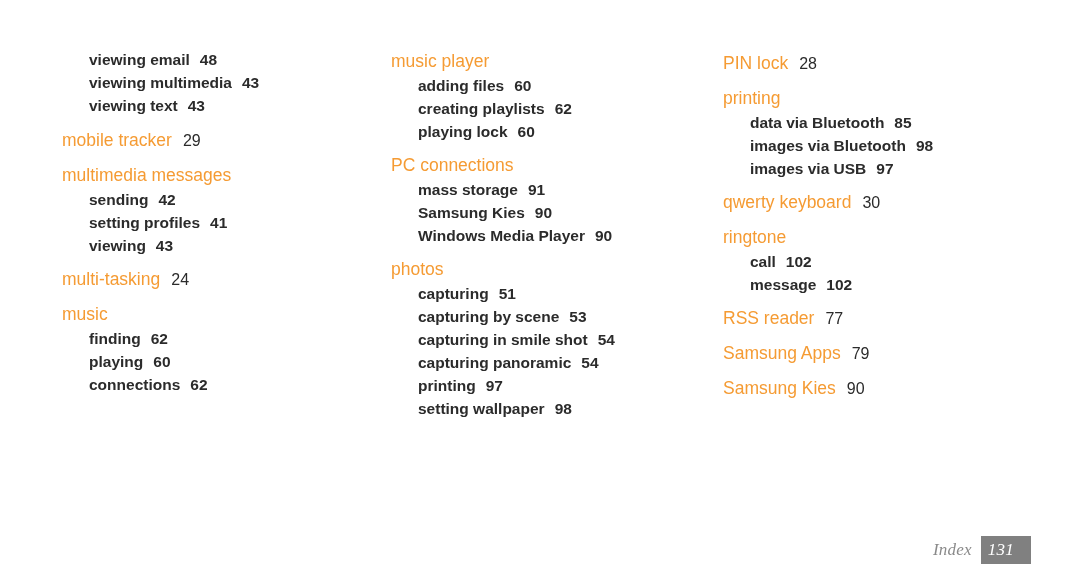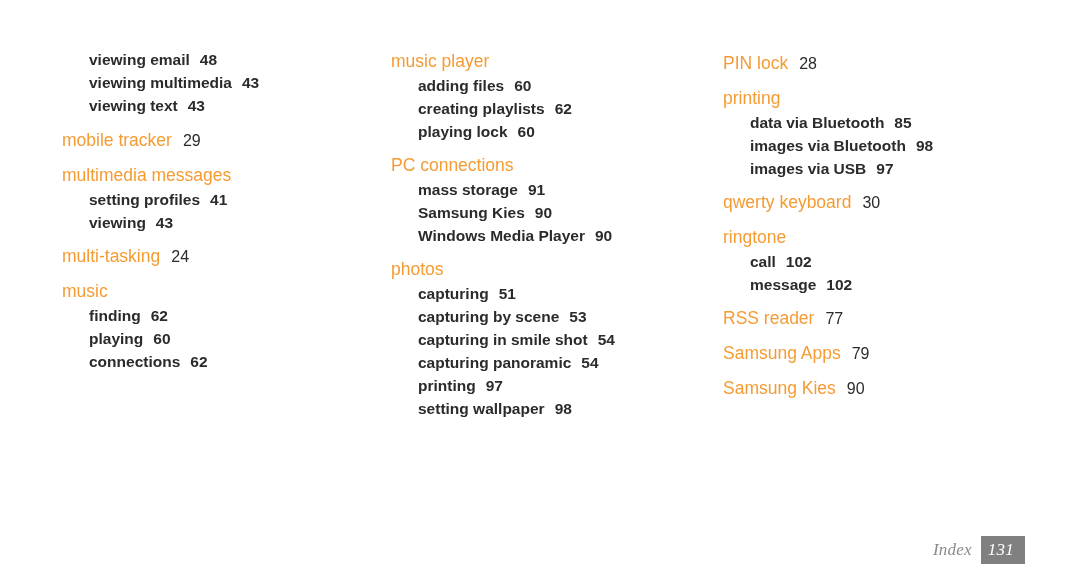--- a/index.html
+++ b/index.html
@@ -90,21 +90,21 @@
     color: #8a8a8a;
     letter-spacing: 0.2px;
   }
   .footer-pagebox {
     background: #808080;
     color: #ffffff;
     font-family: "Liberation Serif", serif;
     font-style: italic;
     font-size: 17px;
     line-height: 1;
-    padding: 5px 11px 6px 7px;
+    padding: 5px 17px 6px 7px;
     min-width: 19px;
     text-align: center;
     letter-spacing: 0.3px;
   }
 </style>
 </head>
 <body>
 
 <div class="index-page">
 
@@ -112,20 +112,21 @@
       <div class="group continuation">
         <div class="subentry"><span>viewing email</span><span class="page-num">48</span></div>
         <div class="subentry"><span>viewing multimedia</span><span class="page-num">43</span></div>
         <div class="subentry"><span>viewing text</span><span class="page-num">43</span></div>
       </div>
       <div class="group">
         <div class="heading"><span>mobile tracker</span><span class="page-num">29</span></div>
       </div>
       <div class="group">
         <div class="heading"><span>multimedia messages</span></div>
+        <div class="subentry"><span>sending</span><span class="page-num">42</span></div>
         <div class="subentry"><span>setting profiles</span><span class="page-num">41</span></div>
         <div class="subentry"><span>viewing</span><span class="page-num">43</span></div>
       </div>
       <div class="group">
         <div class="heading"><span>multi-tasking</span><span class="page-num">24</span></div>
       </div>
       <div class="group">
         <div class="heading"><span>music</span></div>
         <div class="subentry"><span>finding</span><span class="page-num">62</span></div>
         <div class="subentry"><span>playing</span><span class="page-num">60</span></div>

